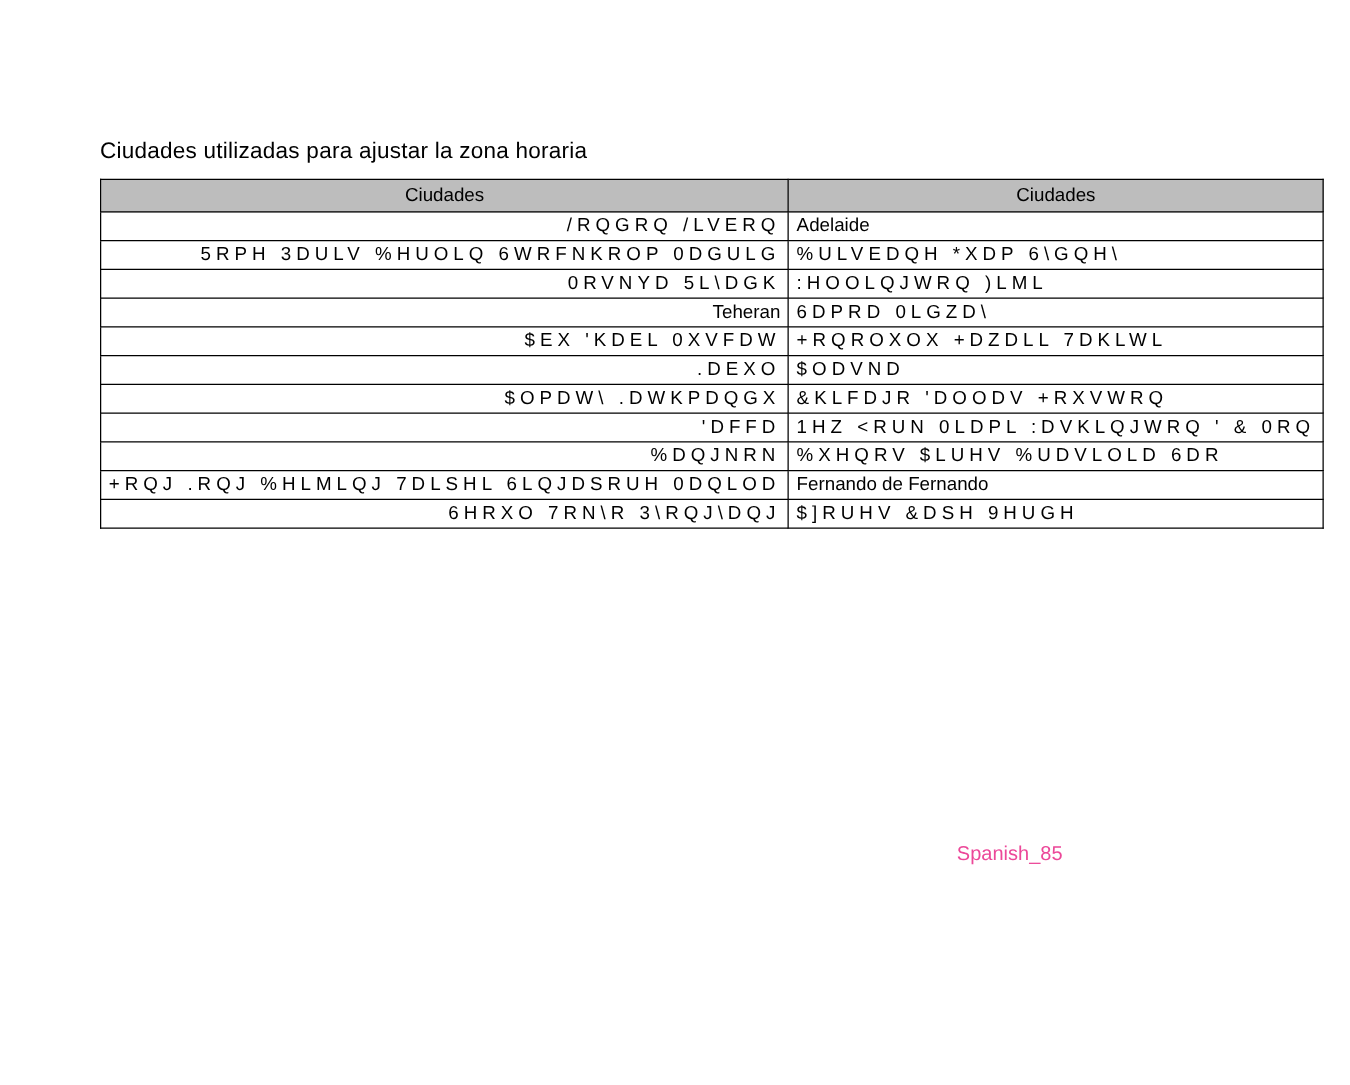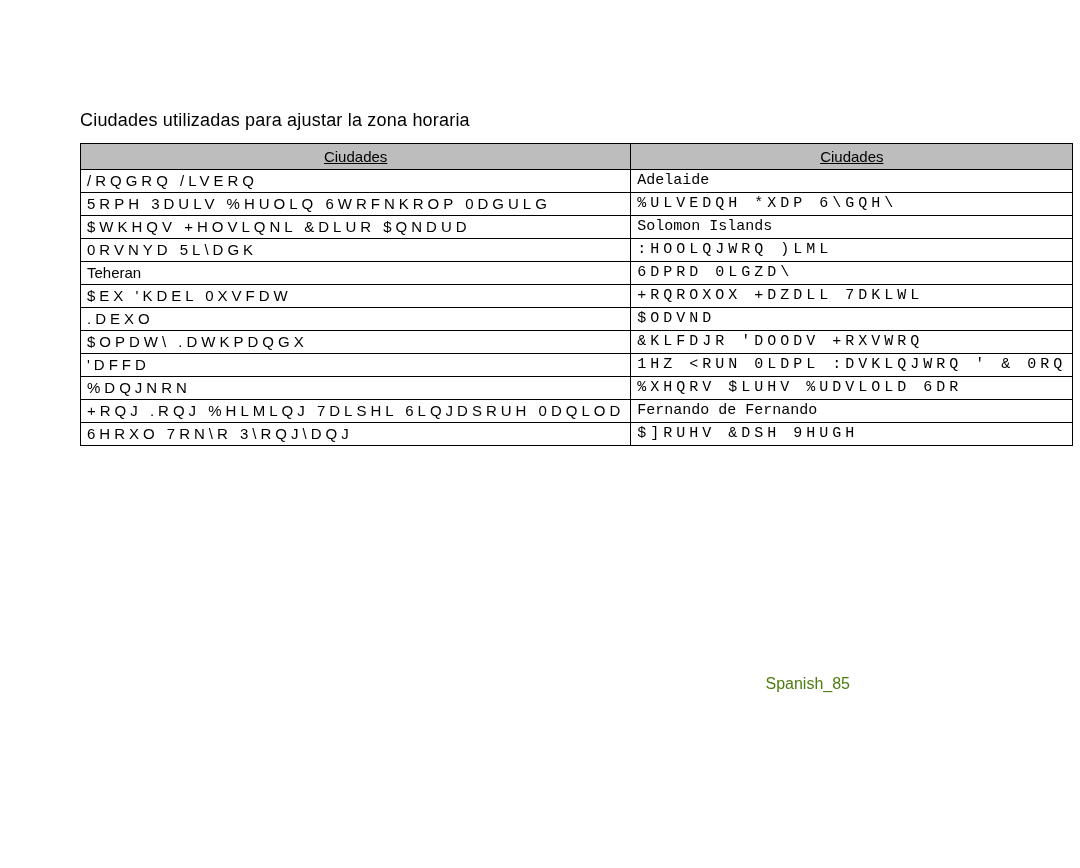--- a/index.html
+++ b/index.html
@@ -26,45 +26,44 @@
     width: 100%;
     font-size: 15px;
   }
   th {
     background: #bdbdbd;
     font-weight: normal;
     text-align: center;
     padding: 4px 6px;
     border: 1px solid #000;
     border-top: 1px solid #000;
-    text-decoration: underline;
   }
   td {
     border: 1px solid #000;
     padding: 2px 6px;
     height: 18px;
     line-height: 18px;
     white-space: nowrap;
     overflow: hidden;
   }
-  td.left { width: 50%; }
-  td.right { width: 50%; font-family: Liberation Mono, monospace; }
+  td.left { width: 50%; text-align: right; }
+  td.right { width: 50%; }
   .spaced {
     letter-spacing: 4px;
     text-transform: uppercase;
   }
   .spaced-mixed {
     letter-spacing: 4px;
   }
   .footer {
     position: absolute;
     bottom: 60px;
     right: 230px;
     font-size: 16px;
-    color: #4d7c0f;
+    color: #ec4899;
     margin-left: 37px;
   }
 </style>
 </head>
 <body>
 
 <div class="page">
   <div class="title">Ciudades utilizadas para ajustar la zona horaria</div>
 
   <table>
@@ -75,24 +74,20 @@
       </tr>
     </thead>
     <tbody id="tbody">
         <tr>
           <td class="left spaced">/RQGRQ /LVERQ</td>
           <td class="right ">Adelaide</td>
         </tr>
         <tr>
           <td class="left spaced">5RPH 3DULV %HUOLQ 6WRFNKROP 0DGULG</td>
           <td class="right spaced">%ULVEDQH *XDP 6\GQH\</td>
-        </tr>
-        <tr>
-          <td class="left spaced">$WKHQV +HOVLQNL &amp;DLUR $QNDUD</td>
-          <td class="right ">Solomon Islands</td>
         </tr>
         <tr>
           <td class="left spaced">0RVNYD 5L\DGK</td>
           <td class="right spaced">:HOOLQJWRQ )LML</td>
         </tr>
         <tr>
           <td class="left ">Teheran</td>
           <td class="right spaced">6DPRD 0LGZD\</td>
         </tr>
         <tr>

